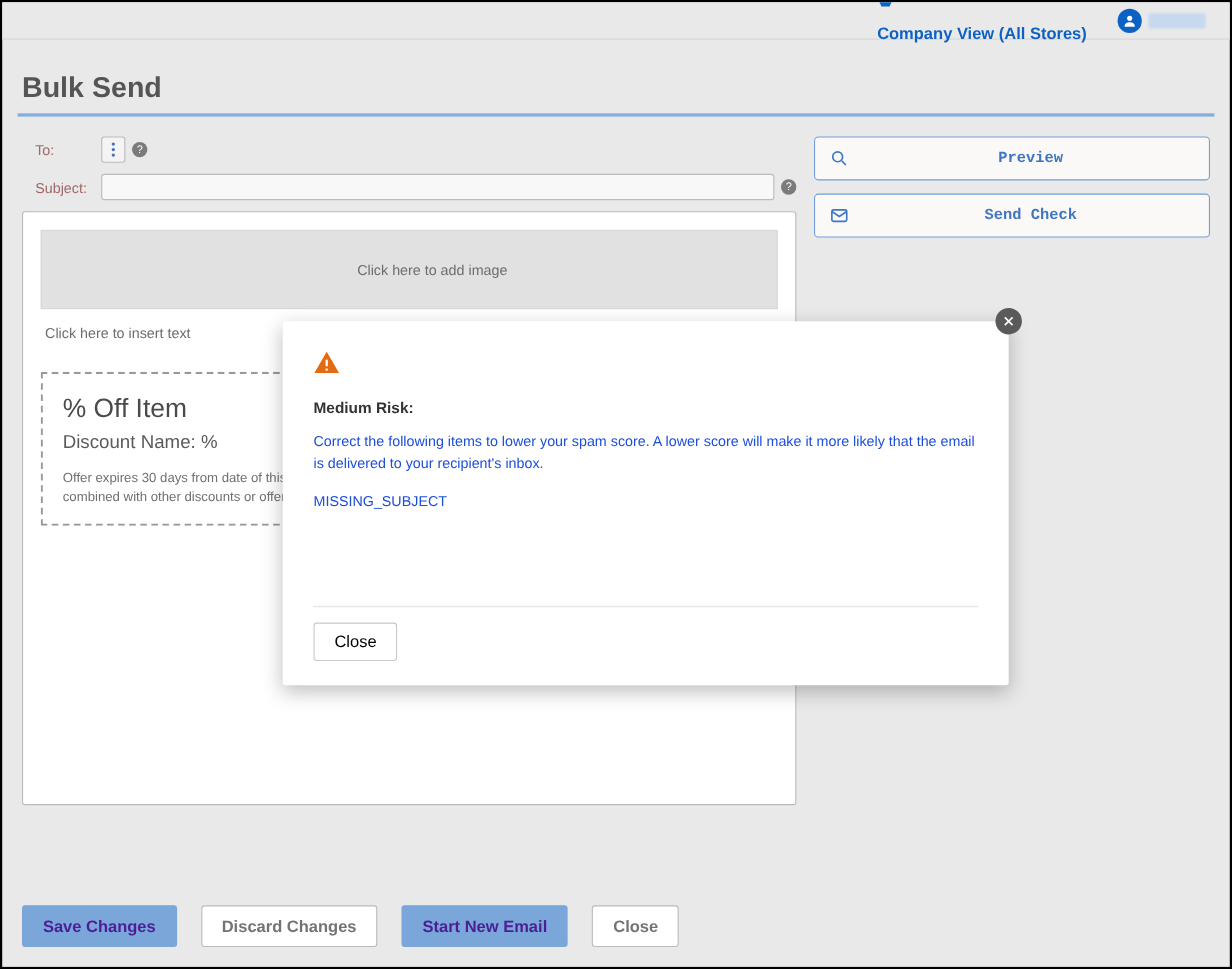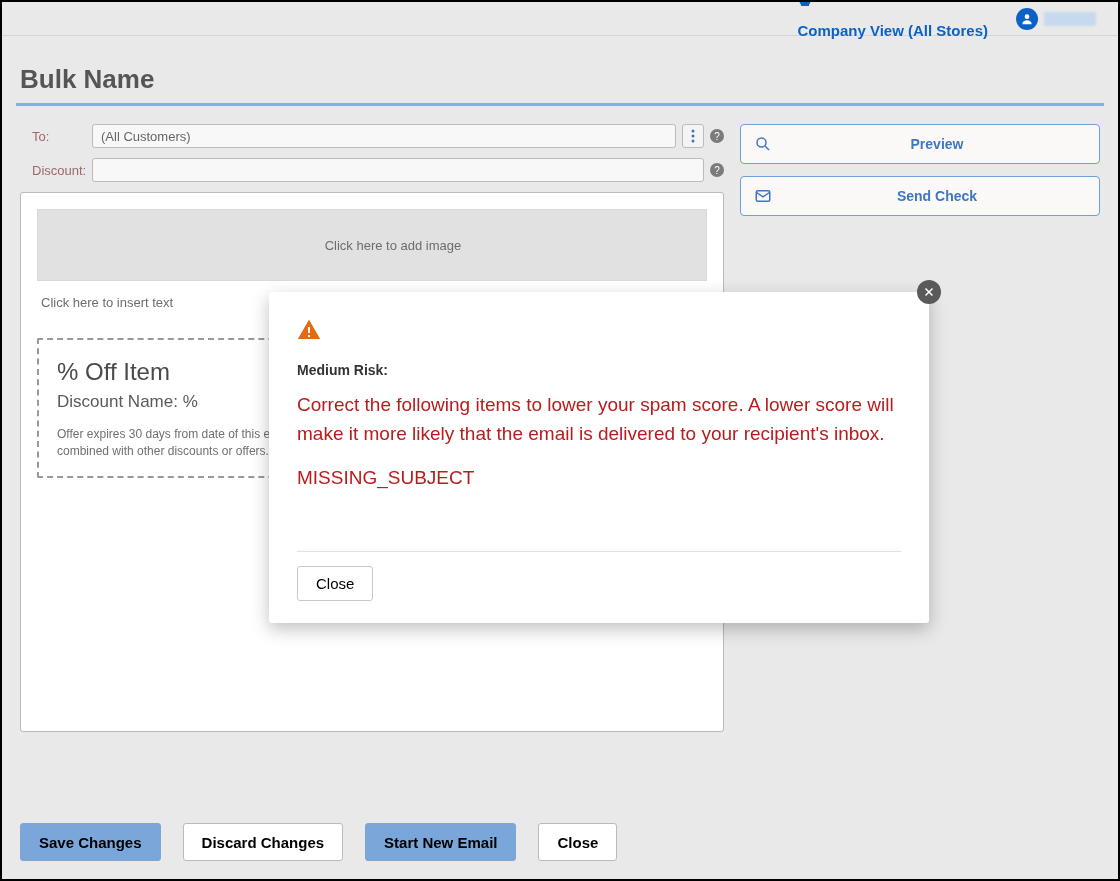--- a/index.html
+++ b/index.html
@@ -182,51 +182,51 @@
     display: flex;
     align-items: center;
     padding: 0 12px;
     gap: 14px;
     cursor: pointer;
     color: #3f76c2;
     font-weight: 600;
     font-size: 14px;
   }
   .action-btn .icon { width: 20px; display:flex; align-items:center; justify-content:center; }
-  .action-btn .lbl { flex:1; text-align:center; }
+  .action-btn .lbl { flex:1; text-align:center;font-family:Liberation Mono, monospace; }
   
   .bottom-bar {
     position: absolute;
     left: 18px;
     bottom: 18px;
     display: flex;
     gap: 22px;
   }
   .btn {
     height: 38px;
     border-radius: 3px;
     padding: 0 18px;
     font-size: 15px;
     font-weight: 600;
     cursor: pointer;
     border: 1px solid #bbb;
     background: #fff;
-    color: #000000;
+    color: #737373;
     display: flex;
     align-items: center;
   }
   .btn.primary {
     background: #7aa6d9;
     border-color: #7aa6d9;
-    color: #000000;
+    color: #4c1d95;
   }
   
   .modal-wrap {
     position: absolute;
-    left: 267px;
+    left: 255px;
     top: 290px;
     width: 660px;
     background: #fff;
     border-radius: 3px;
     box-shadow: 0 6px 18px rgba(0,0,0,0.25);
     z-index: 50;
     padding: 26px 28px 22px 28px;
   }
   .modal-close {
     position: absolute;
@@ -243,22 +243,22 @@
     cursor: pointer;
     font-weight: bold;
   }
   .modal-warn-icon { color: #e46b10; }
   .modal-title {
     font-weight: 700;
     font-size: 14px;
     margin: 20px 0 10px 0;
   }
   .modal-body {
-    font-size: 19px;
-    color: #b91c1c;
+    font-size: 13px;
+    color: #1d4ed8;
     line-height: 1.5;
     min-height: 160px;
     margin-top: 13px;
   }
   .modal-body p { margin: 0 0 16px 0; }
   .modal-footer {
     border-top: 1px solid #e2e2e2;
     padding-top: 14px;
     box-shadow: 0 -2px 3px rgba(0,0,0,0.02);
   }
@@ -288,43 +288,42 @@
     <span class="user-avatar">
       <svg width="14" height="14" viewBox="0 0 24 24" fill="#fff">
           <circle cx="12" cy="8" r="4"></circle>
           <path d="M4 20c0-4 4-6 8-6s8 2 8 6v1H4v-1z"></path>
         </svg>
     </span>
     <span class="user-name-blur"></span>
   </div>
 </div>
 
-<div class="page-title">Bulk Name</div>
+<div class="page-title">Bulk Send</div>
 <div class="title-rule"></div>
 
 <div class="content">
   <div class="left-col">
 
     <div class="form-row">
       <div class="form-label">To:</div>
-      <input class="text-input" readonly="" value="(All Customers)" style="">
       <div class="kebab-btn">
         <span>
           <svg width="4" height="14" viewBox="0 0 4 14">
               <circle cx="2" cy="2" r="1.5" fill="#4b6fb5"></circle>
               <circle cx="2" cy="7" r="1.5" fill="#4b6fb5"></circle>
               <circle cx="2" cy="12" r="1.5" fill="#4b6fb5"></circle>
             </svg>
         </span>
       </div>
       <div class="help-dot">?</div>
     </div>
 
     <div class="form-row">
-      <div class="form-label">Discount:</div>
+      <div class="form-label">Subject:</div>
       <input class="text-input" value="" style="">
       <div class="help-dot">?</div>
     </div>
 
     <div class="editor">
       <div class="image-placeholder">Click here to add image</div>
       <div class="text-placeholder">Click here to insert text</div>
       <div class="coupon">
         <div class="coupon-title">% Off Item</div>
         <div class="coupon-sub">Discount Name: %</div>

